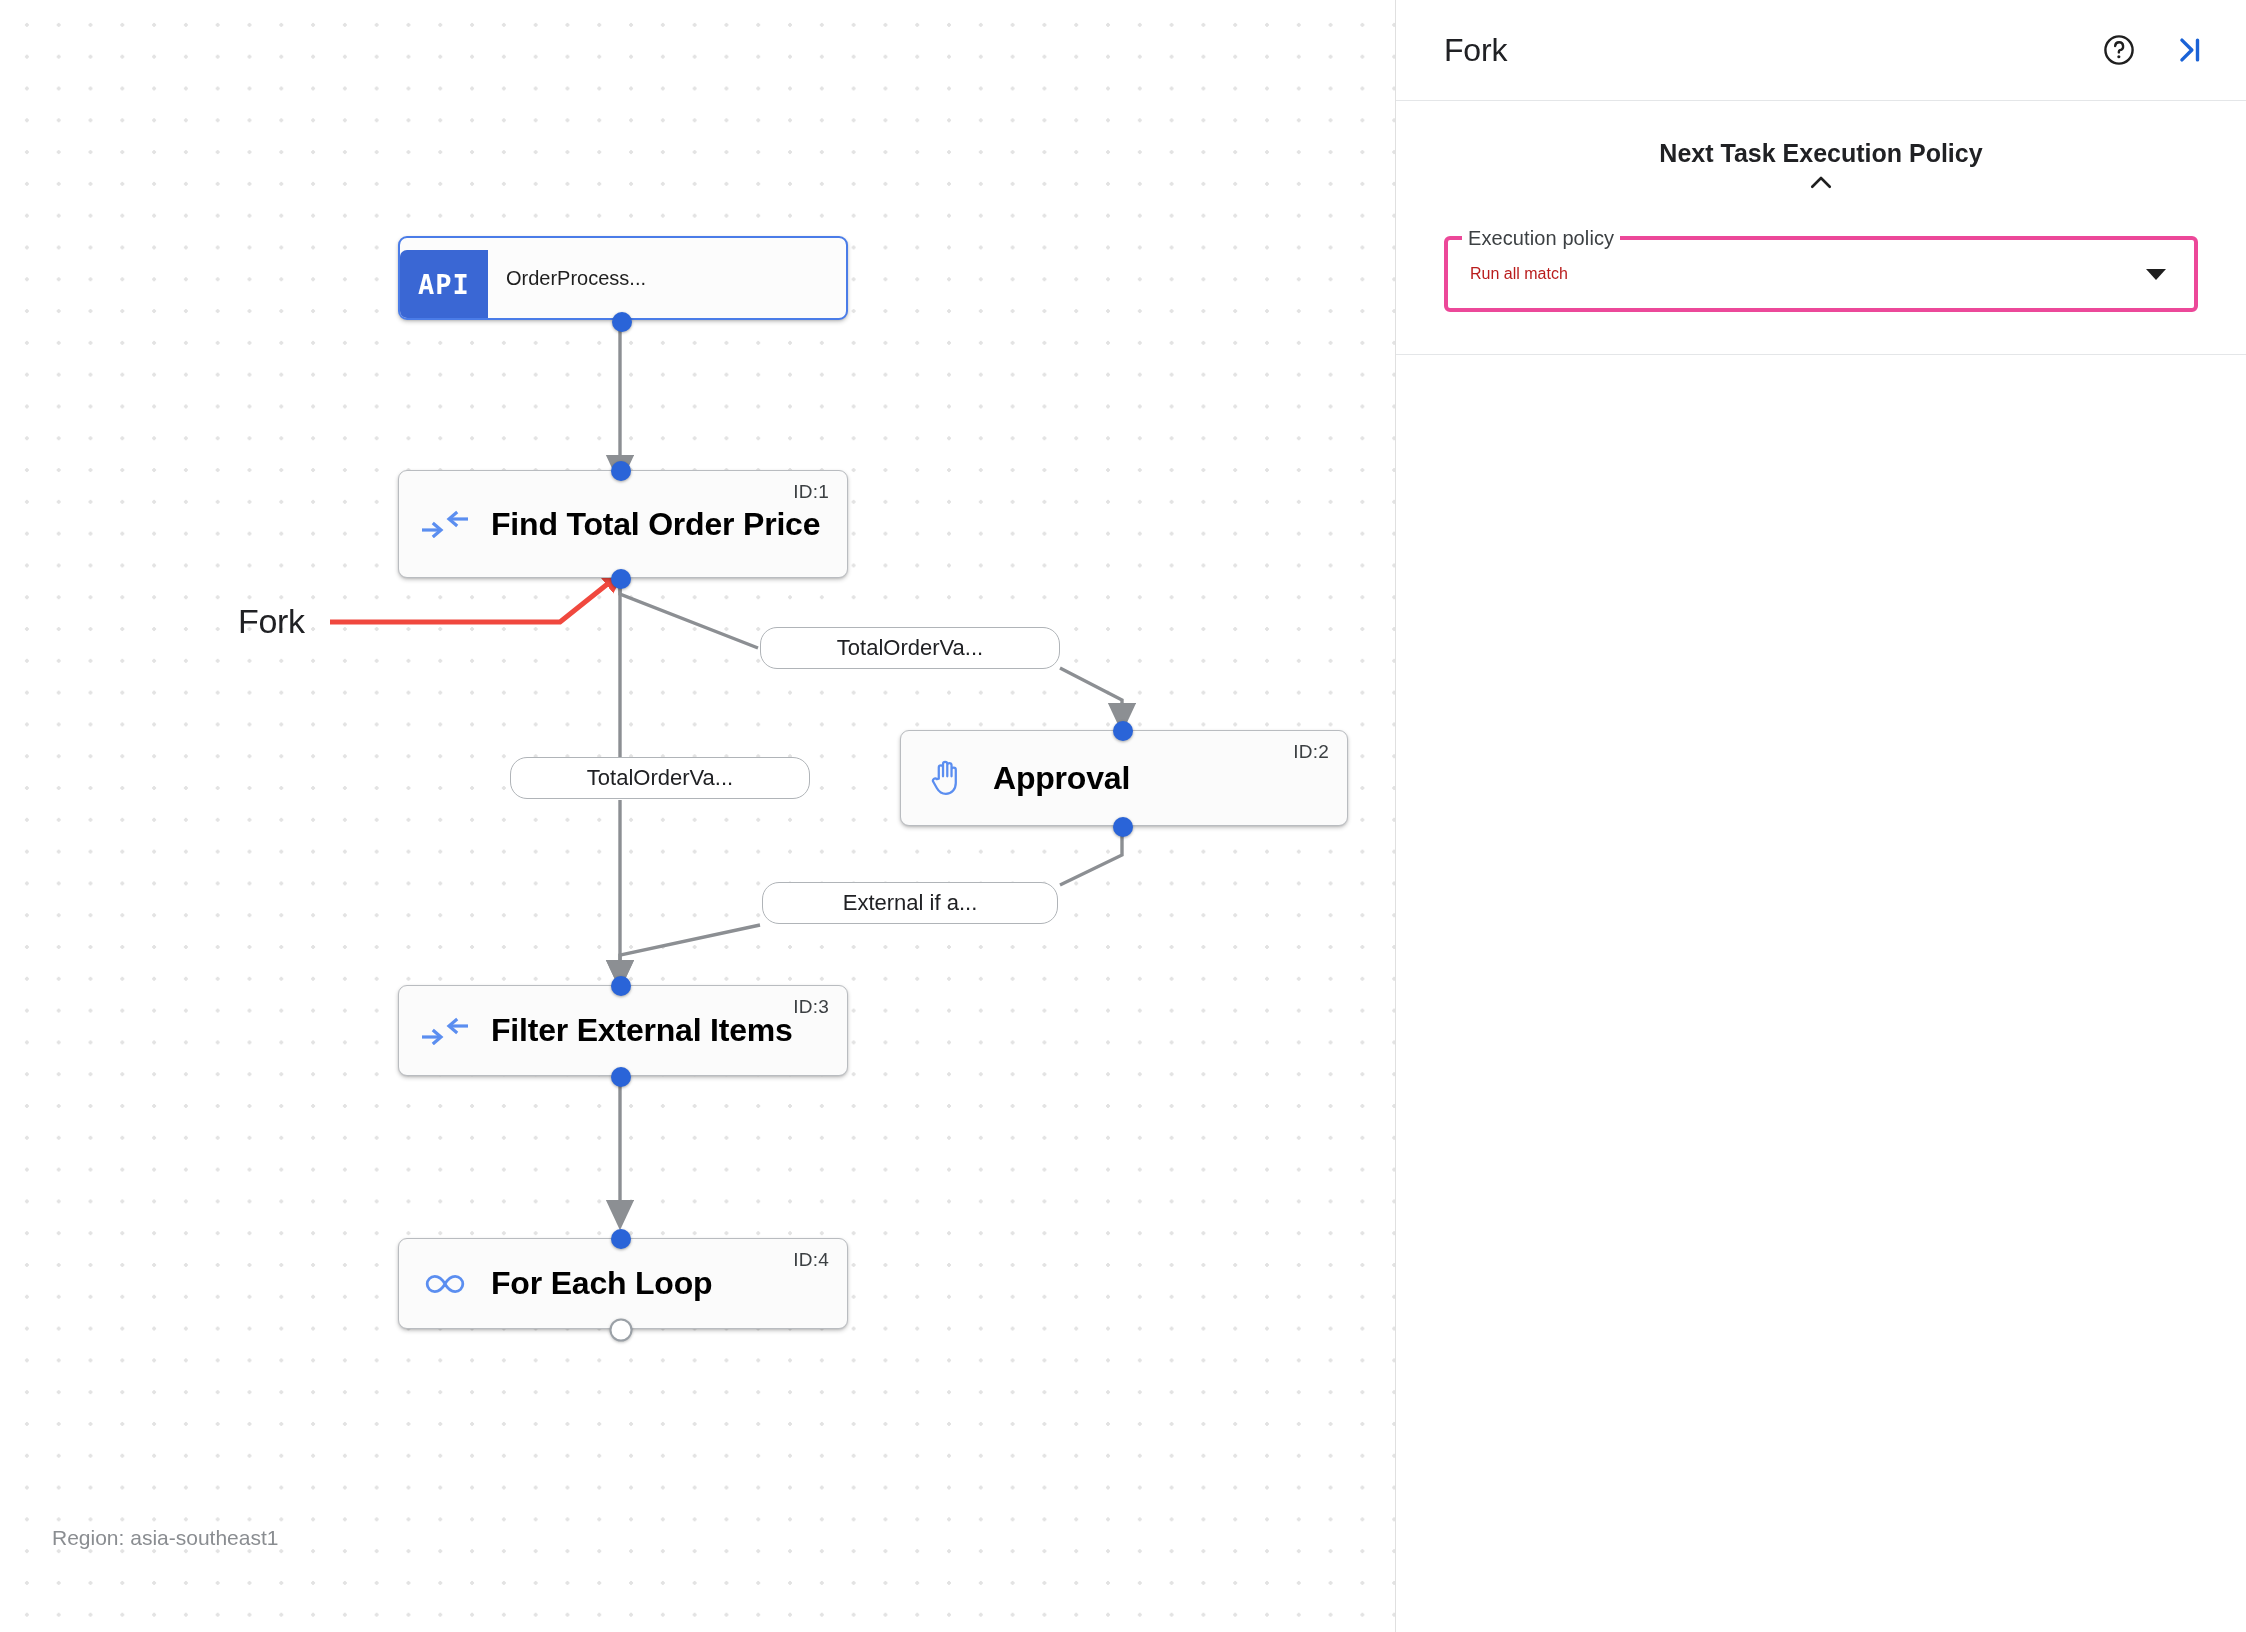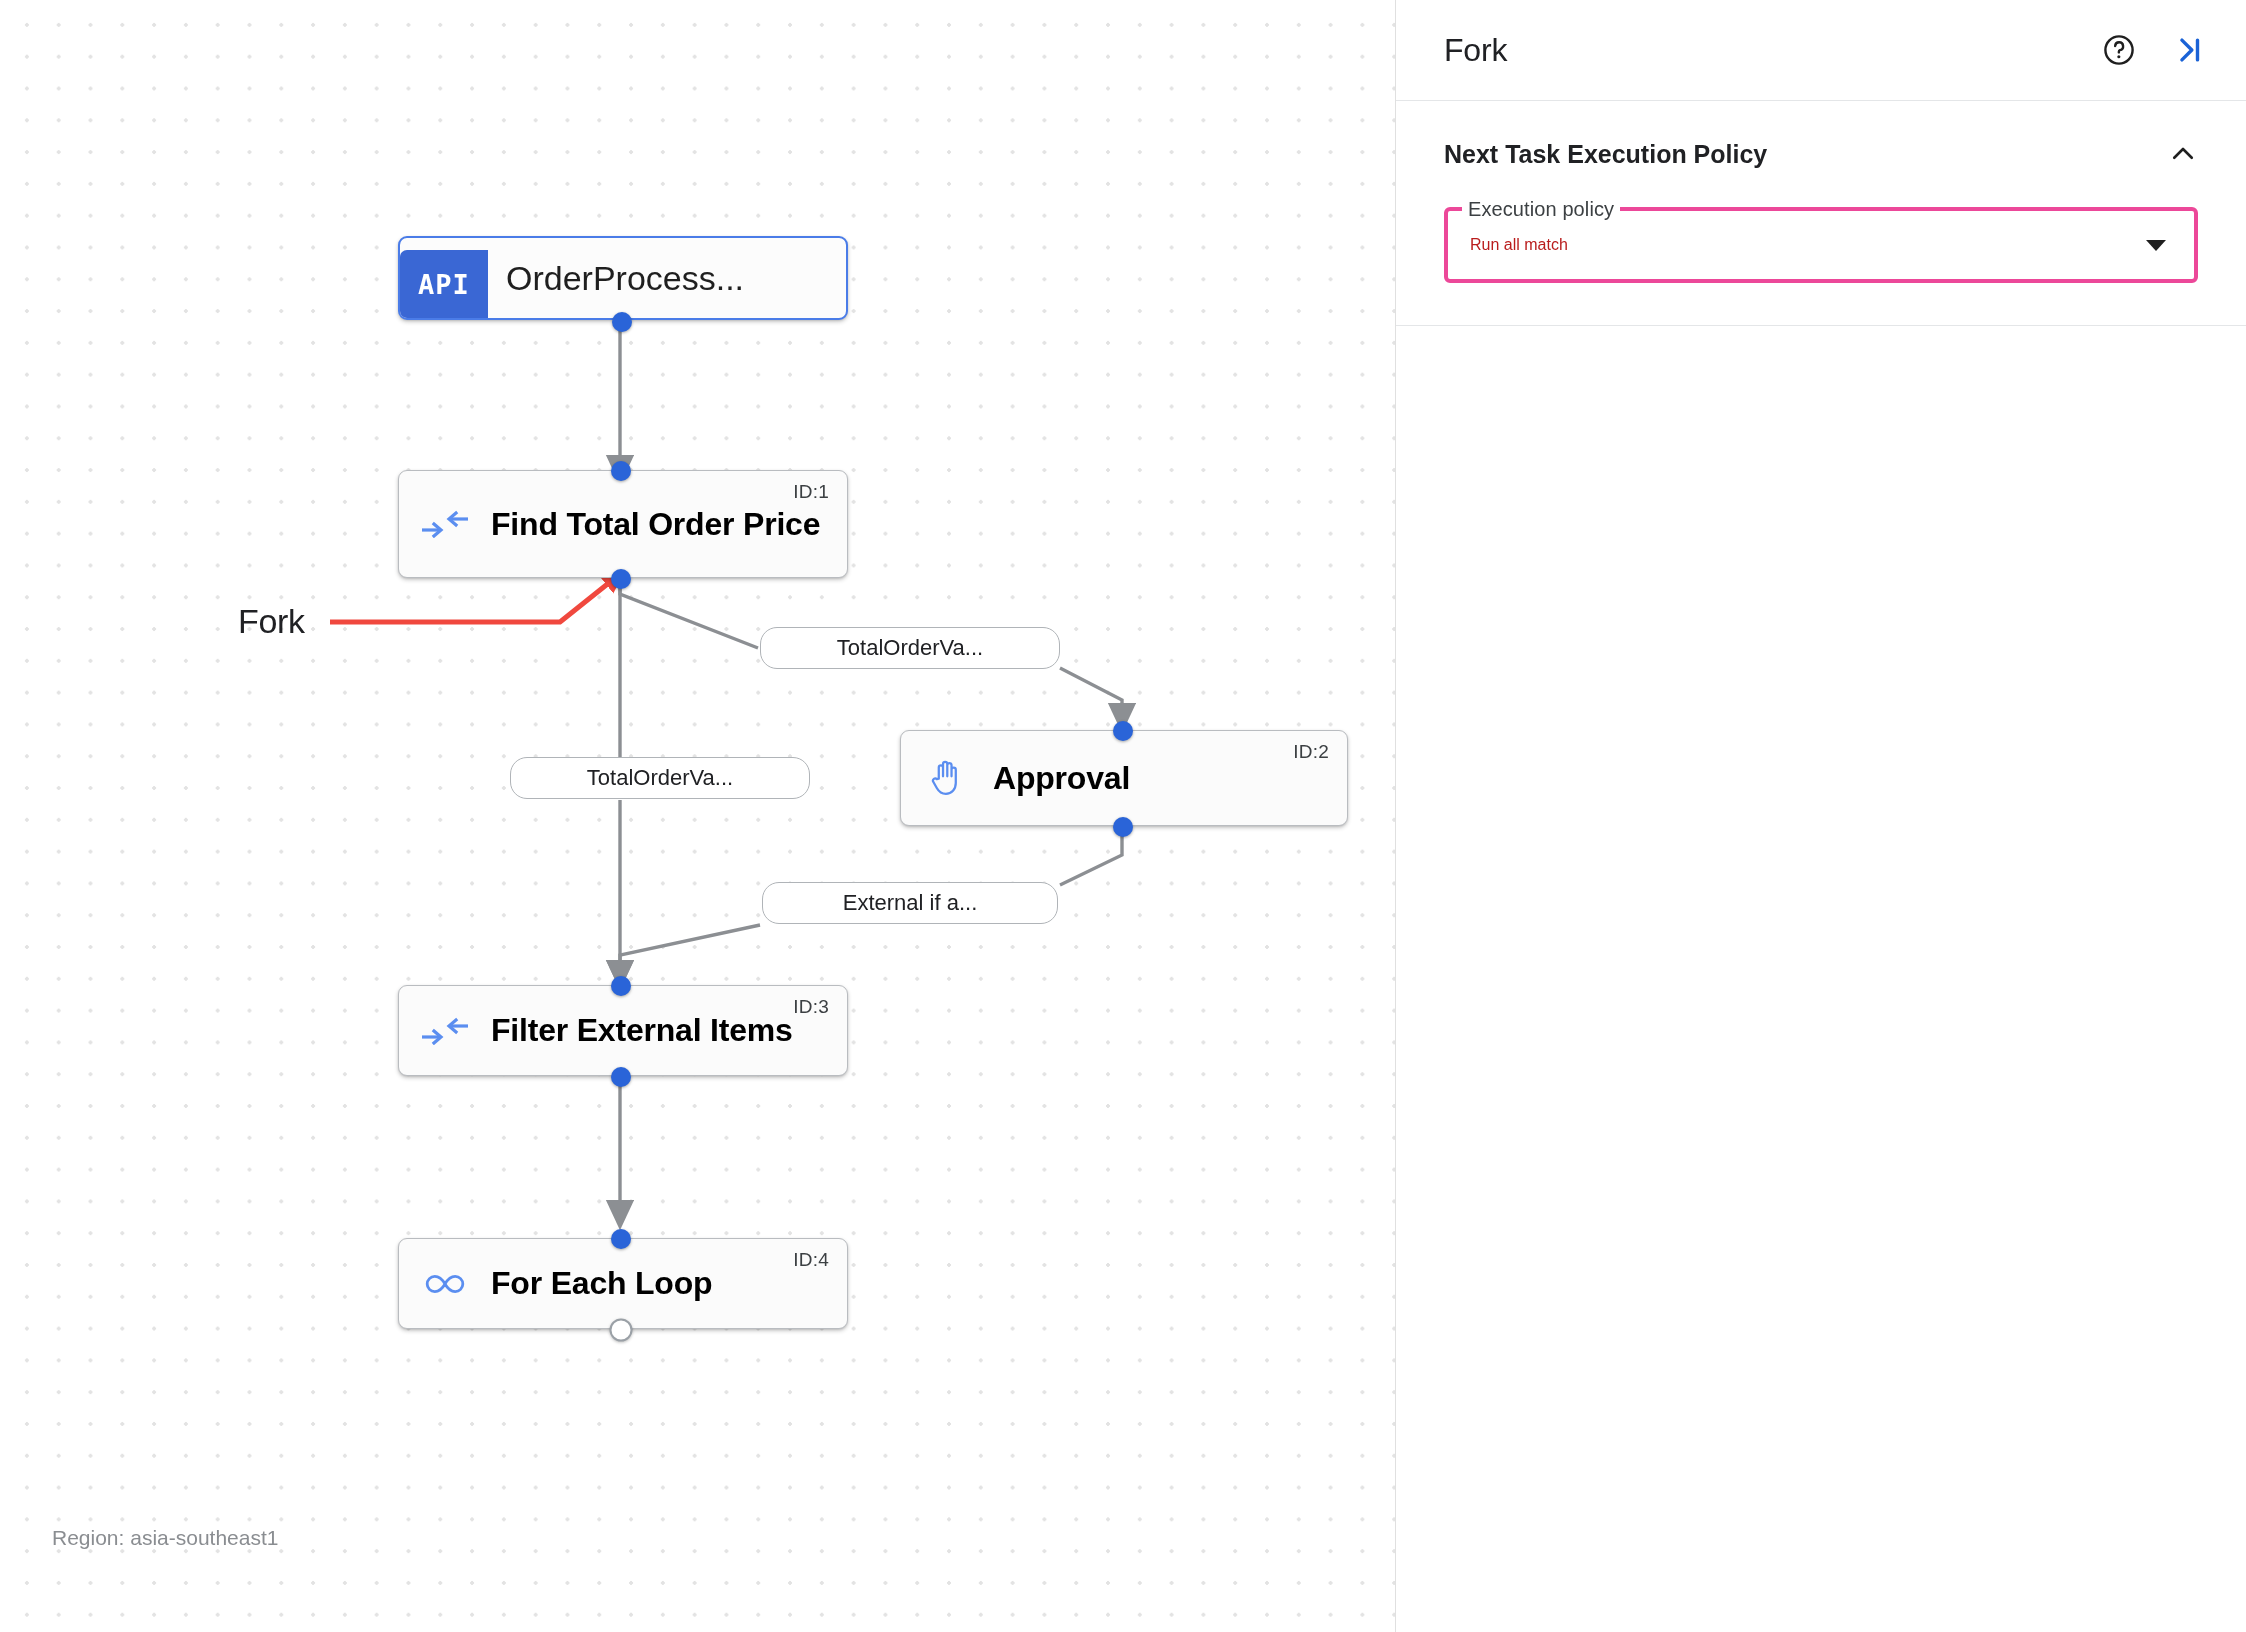--- a/index.html
+++ b/index.html
@@ -75,21 +75,21 @@
     border-radius: 7px 0 0 7px;
     display: flex; align-items: center; justify-content: center;
     color: #ffffff;
     font-family: "DejaVu Sans Mono", monospace;
     font-size: 27px;
     font-weight: bold;
     letter-spacing: 1px;
   }
   .api-label {
     margin-left: 106px;
-    font-size: 34px;
+    font-size: 20px;
     font-weight: normal;
     color: #1f1f1f;
   }
 
   
   .dot {
     position: absolute;
     width: 20px; height: 20px;
     border-radius: 50%;
     background: #2a64d8;
@@ -160,20 +160,21 @@
   .hdr-icon.help { margin-right: 36px; }
 
   .panel-section {
     border-bottom: 1px solid #e4e6e8;
     padding: 38px 48px 42px 48px;
     box-sizing: border-box;
   }
   .section-head {
     display: flex; align-items: center;
     margin-bottom: 38px;
+    flex-direction: column;
   }
   .section-title {
     font-size: 25px;
     font-weight: bold;
     color: #202124;
     flex: 1 1 auto;
   }
   .chevron-btn { cursor: pointer; display:flex; align-items:center; }
 
   

